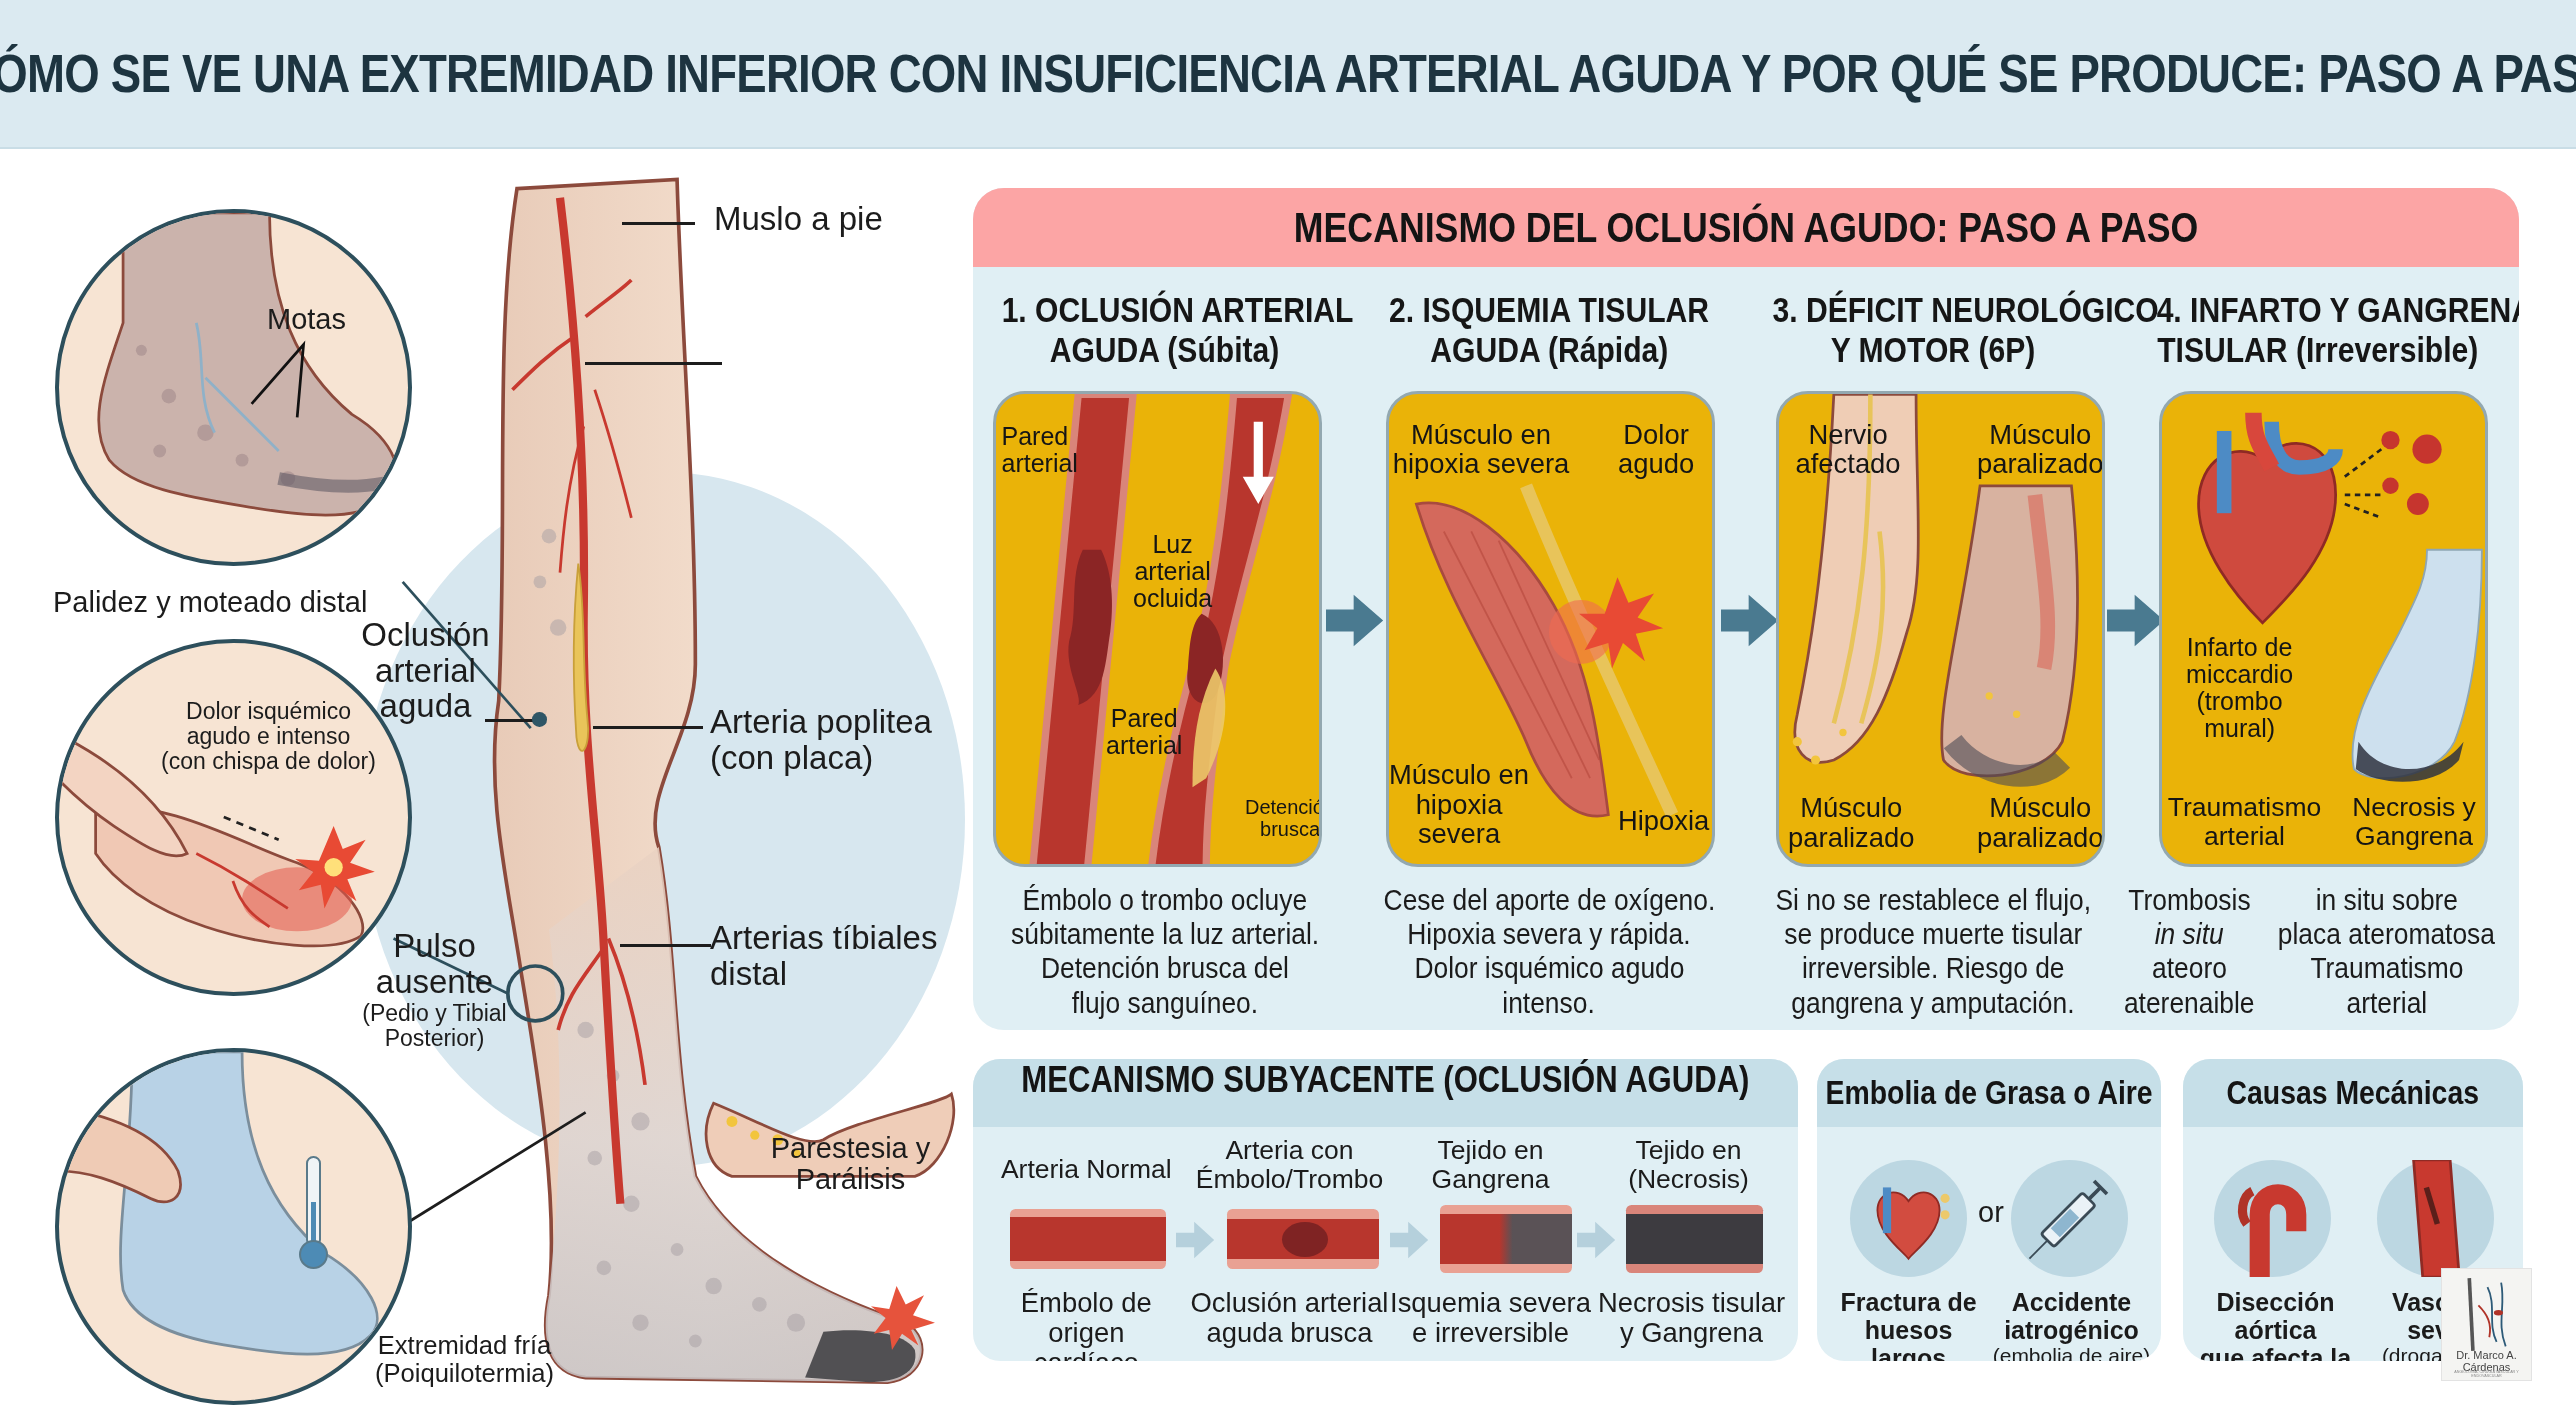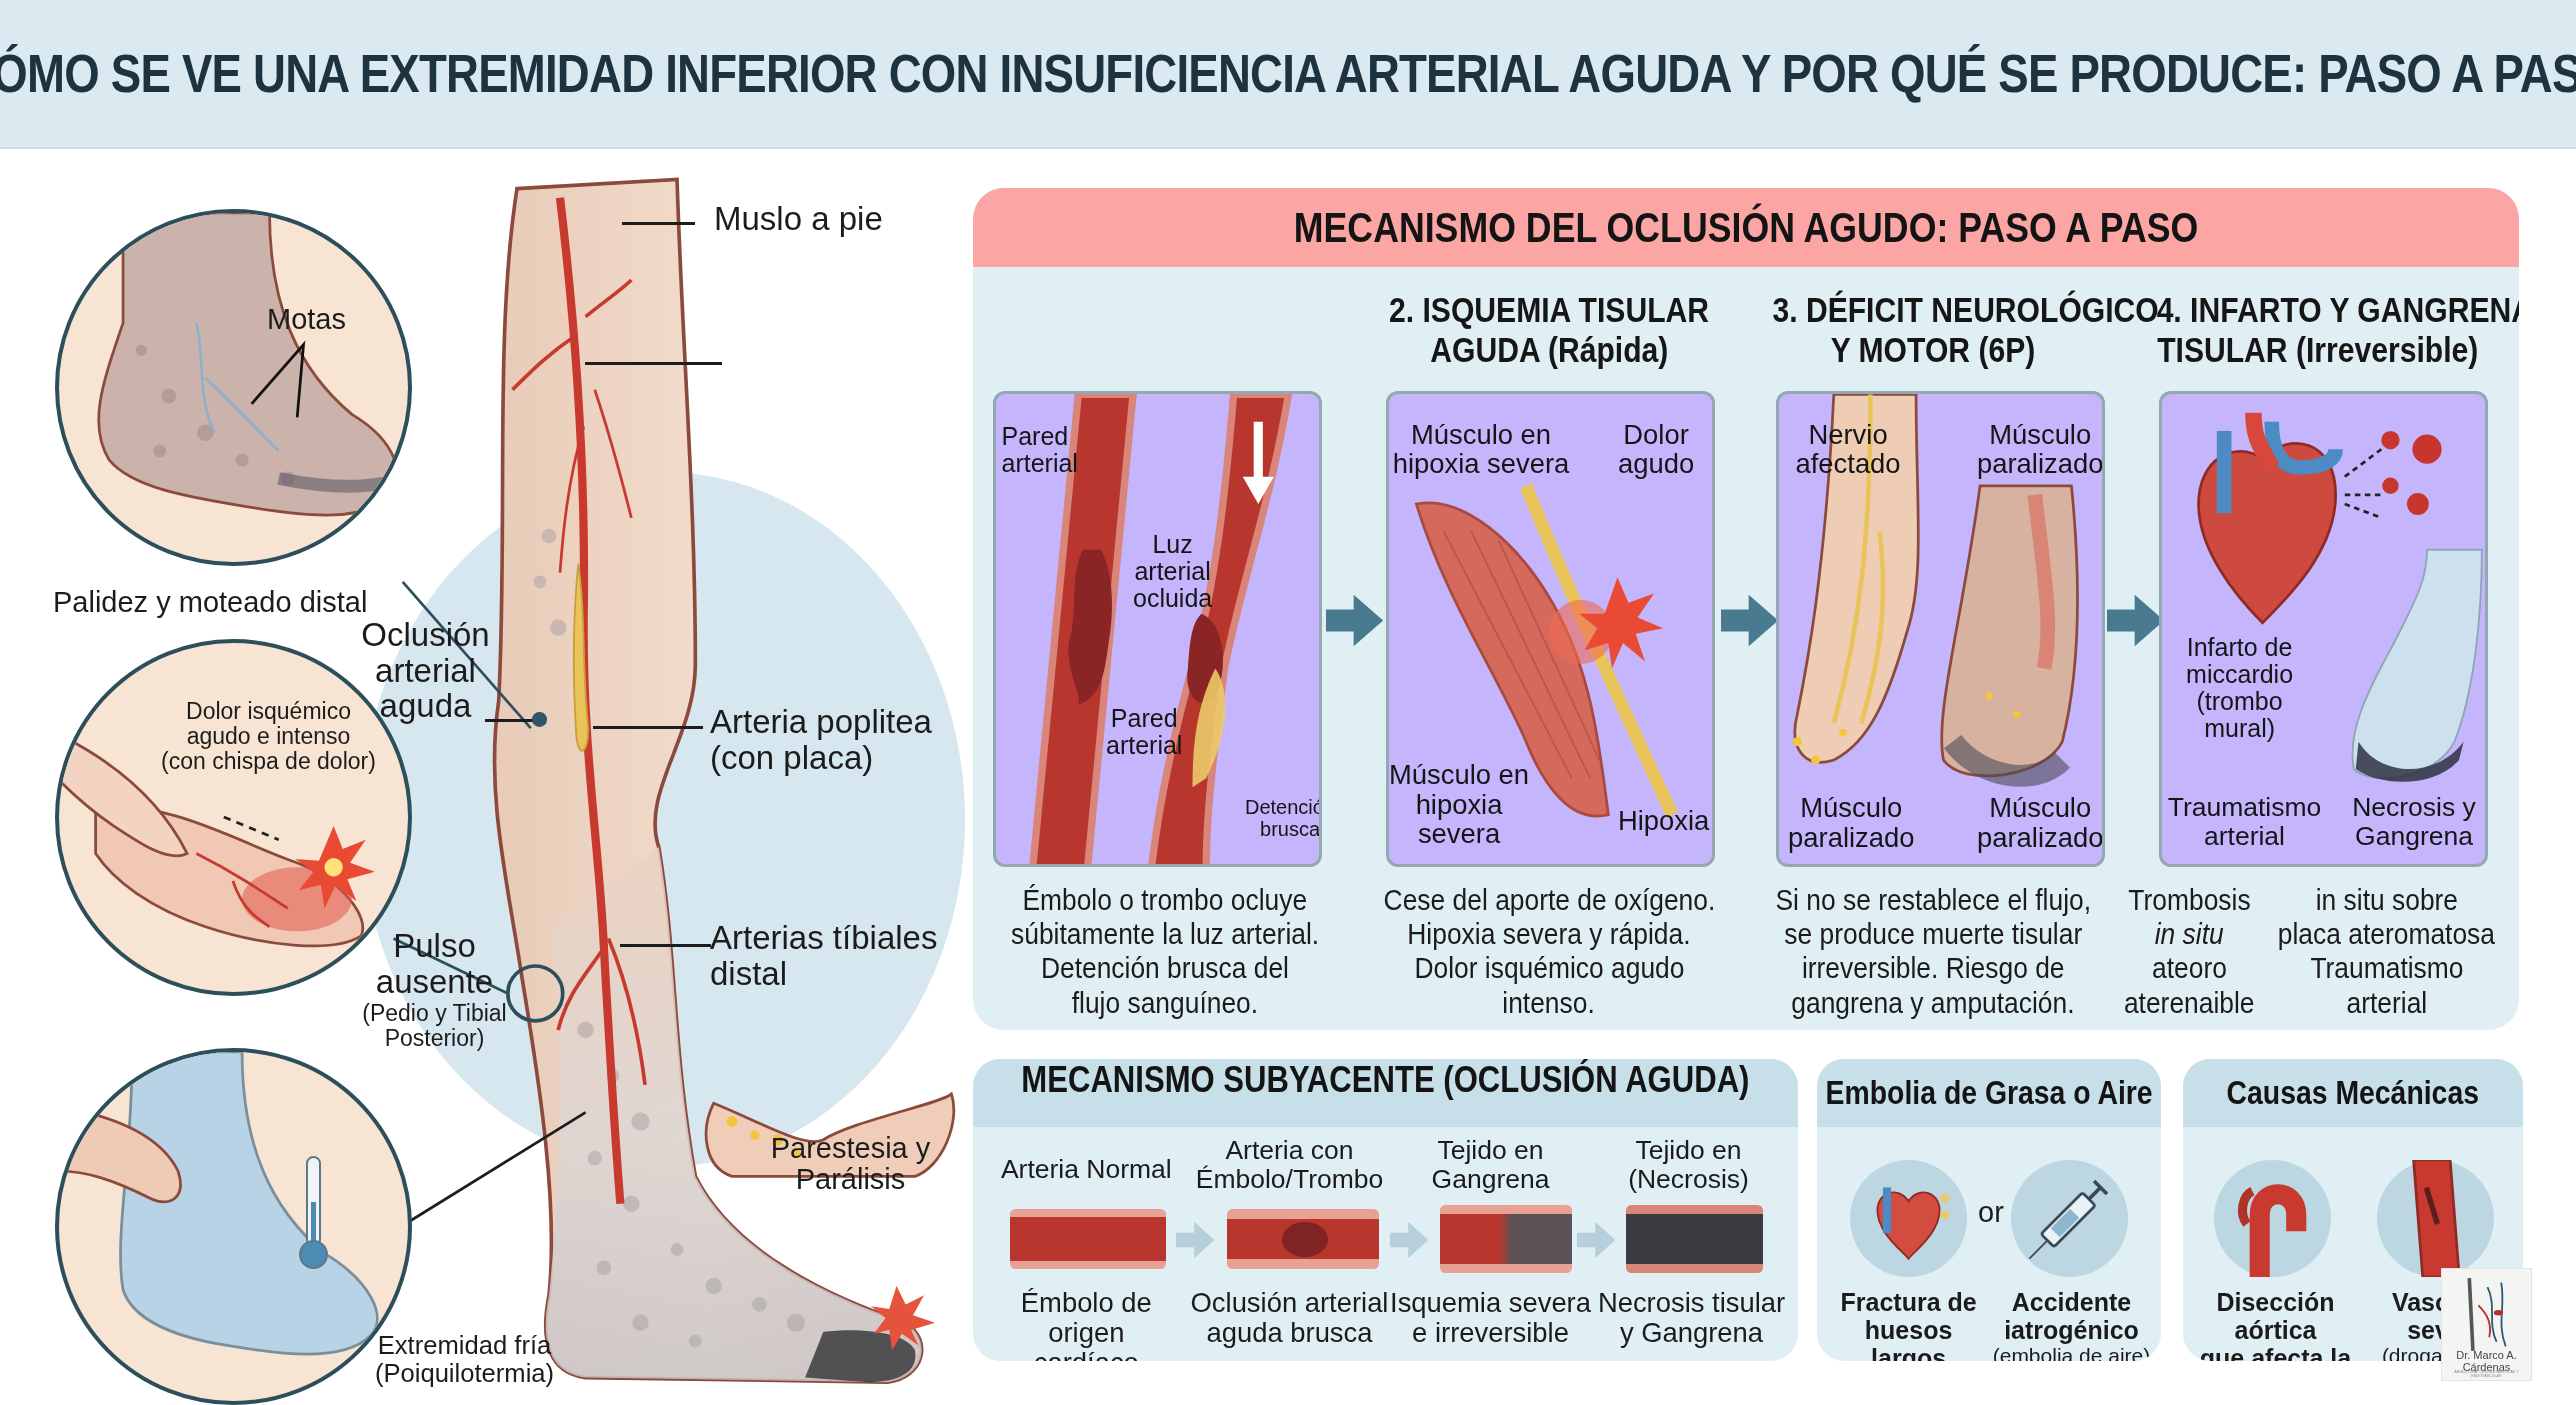--- a/index.html
+++ b/index.html
@@ -42,21 +42,21 @@
     height: 79px; background: #fca5a5; display: flex; align-items: center; justify-content: center;
   }
   .mech-head h2 { font-size: 42px; font-weight: 700; color: #141414; transform: scaleX(0.85); white-space: nowrap; }
   .step-title {
     position: absolute; top: 102px; width: 384px; text-align: center;
     font-size: 35px; font-weight: 700; line-height: 1.14; color: #161616;
   }
   .step-title span { display: inline-block; transform: scaleX(0.86); white-space: nowrap; }
   .step-box {
     position: absolute; top: 203px; width: 329px; height: 476px;
-    background: #c4b5fd; border: 3.7px solid #93a8b0; border-radius: 12px; overflow: hidden;
+    background: #eab308; border: 3.7px solid #93a8b0; border-radius: 32px; overflow: hidden;
   }
   .step-desc {
     position: absolute; top: 695px; width: 384px; text-align: center;
     font-size: 30px; line-height: 1.14; color: #1b1b1b;
   }
   .step-desc span { display: inline-block; transform: scaleX(0.88); }
   .arrow-r { position: absolute; width: 59px; height: 59px; }
   .box-label { position: absolute; font-size: 27.4px; line-height: 1.08; text-align: center; color: #151515; }
 
   
@@ -259,20 +259,24 @@
     <div>Extremidad fría</div>
     <div>(Poiquilotermia)</div>
   </div>
 </div>
 
 <div class="mech">
   <div class="mech-head">
     <h2>MECANISMO DEL OCLUSIÓN AGUDO: PASO A PASO</h2>
   </div>
 
+  <div class="step-title" style="left:0px;">
+    <span>1. OCLUSIÓN ARTERIAL</span><br>
+    <span>AGUDA (Súbita)</span>
+  </div>
   <div class="step-title" style="left:384px;">
     <span>2. ISQUEMIA TISULAR</span><br>
     <span>AGUDA (Rápida)</span>
   </div>
   <div class="step-title" style="left:768px;">
     <span>3. DÉFICIT NEUROLÓGICO</span><br>
     <span>Y MOTOR (6P)</span>
   </div>
   <div class="step-title" style="left:1153px;">
     <span>4. INFARTO Y GANGRENA</span><br>

